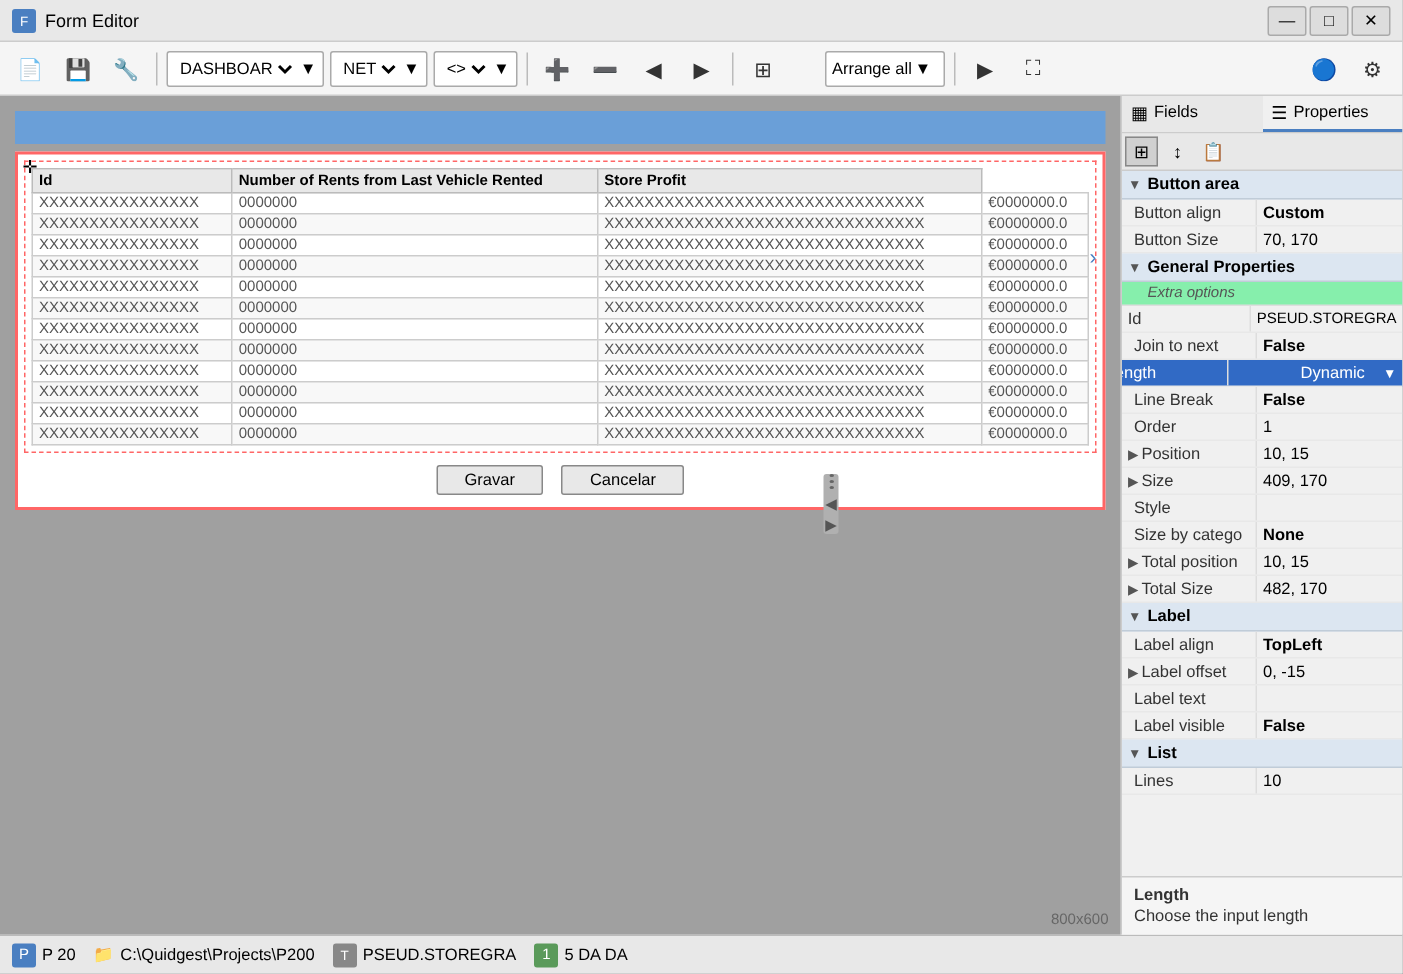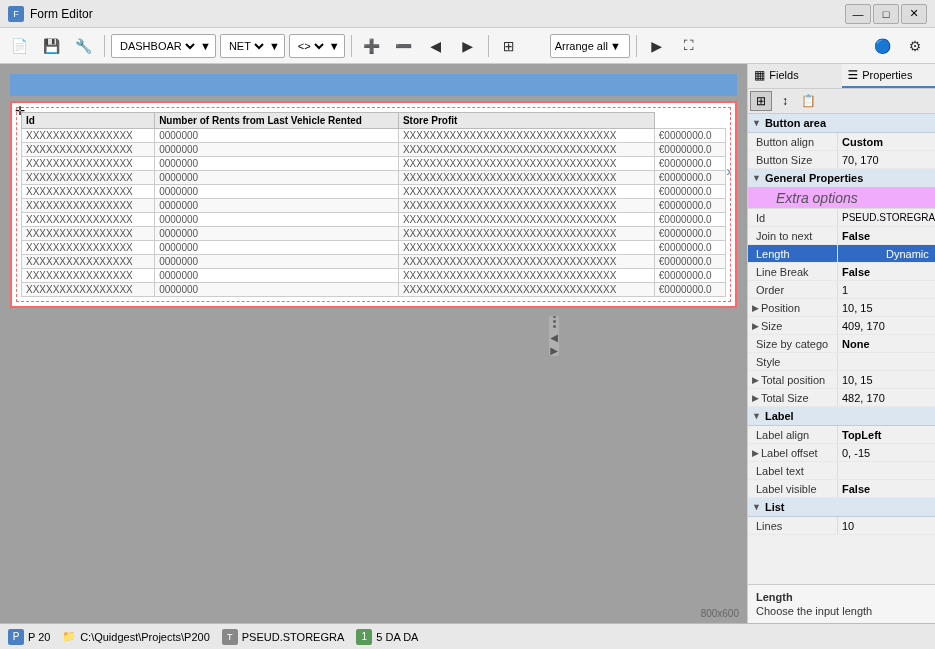--- a/index.html
+++ b/index.html
@@ -170,20 +170,21 @@
       border-bottom: 1px solid #c0ccd8;
       font-weight: bold;
       font-size: 11px;
       cursor: pointer;
     }
     .prop-section-header .arrow { font-size: 9px; margin-right: 4px; color: #555; }
     .prop-row {
       display: flex;
       border-bottom: 1px solid #e8e8e8;
       min-height: 18px;
+      justify-content: flex-end;
     }
     .prop-row.highlighted { background: #316ac5; color: white; }
     .prop-label {
       width: 90px;
       min-width: 90px;
       padding: 2px 4px 2px 8px;
       color: #333;
       border-right: 1px solid #ddd;
       display: flex;
       align-items: center;
@@ -200,26 +201,26 @@
     .prop-value.bold { font-weight: bold; }
     .prop-value-dropdown {
       display: flex; align-items: center; width: 100%;
     }
     .prop-value-dropdown input {
       flex: 1; border: none; background: transparent; font-size: 11px; outline: none; color: white; margin-left: 44px;
     }
     .prop-value-dropdown .dropdown-arrow { font-size: 9px; }
 
     .prop-subsection {
-      padding: 2px 4px 2px 28px;
-      background: #f0abfc;
+      padding: 2px 4px 2px 17px;
+      background: #86efac;
       border-bottom: 1px solid #ddd;
       font-style: italic;
       color: #555;
-      font-size: 14px;
+      font-size: 10px;
     }
     .prop-row .expand-arrow {
       margin-right: 2px;
       font-size: 9px;
       color: #555;
     }
 
     
     .bottom-info {
       border-top: 1px solid #ccc;
@@ -413,20 +414,24 @@
                 <td>0000000</td>
                 <td>XXXXXXXXXXXXXXXXXXXXXXXXXXXXXXXX</td>
                 <td>€0000000.0</td>
               </tr>
           </tbody>
         </table>
 
         <div style="position:absolute; right:4px; top:60px; color:#4a7fc1; font-size:14px; cursor:pointer;">›</div>
       </div>
 
+      <div class="form-buttons">
+        <button class="form-btn">Gravar</button>
+        <button class="form-btn">Cancelar</button>
+      </div>
     </div>
 
     <div class="canvas-resize-label">800x600</div>
 
     <div class="vertical-handle">
       <div class="vertical-handle-dot"></div>
       <div class="vertical-handle-dot"></div>
       <div class="vertical-handle-dot"></div>
       <div style="color:#555; font-size:10px; margin-top:2px;">◀</div>
       <div style="color:#555; font-size:10px;">▶</div>
@@ -508,26 +513,26 @@
         </div>
         <div class="prop-value">10, 15</div>
       </div>
       <div class="prop-row">
         <div class="prop-label" style="padding-left:4px;">
           <span class="expand-arrow">▶</span> Size
         </div>
         <div class="prop-value">409, 170</div>
       </div>
       <div class="prop-row">
+        <div class="prop-label">Style</div>
+        <div class="prop-value"></div>
+      </div>
+      <div class="prop-row">
         <div class="prop-label">Size by catego</div>
         <div class="prop-value bold">None</div>
-      </div>
-      <div class="prop-row">
-        <div class="prop-label">Style</div>
-        <div class="prop-value"></div>
       </div>
       <div class="prop-row">
         <div class="prop-label" style="padding-left:4px;">
           <span class="expand-arrow">▶</span> Total position
         </div>
         <div class="prop-value">10, 15</div>
       </div>
       <div class="prop-row">
         <div class="prop-label" style="padding-left:4px;">
           <span class="expand-arrow">▶</span> Total Size

